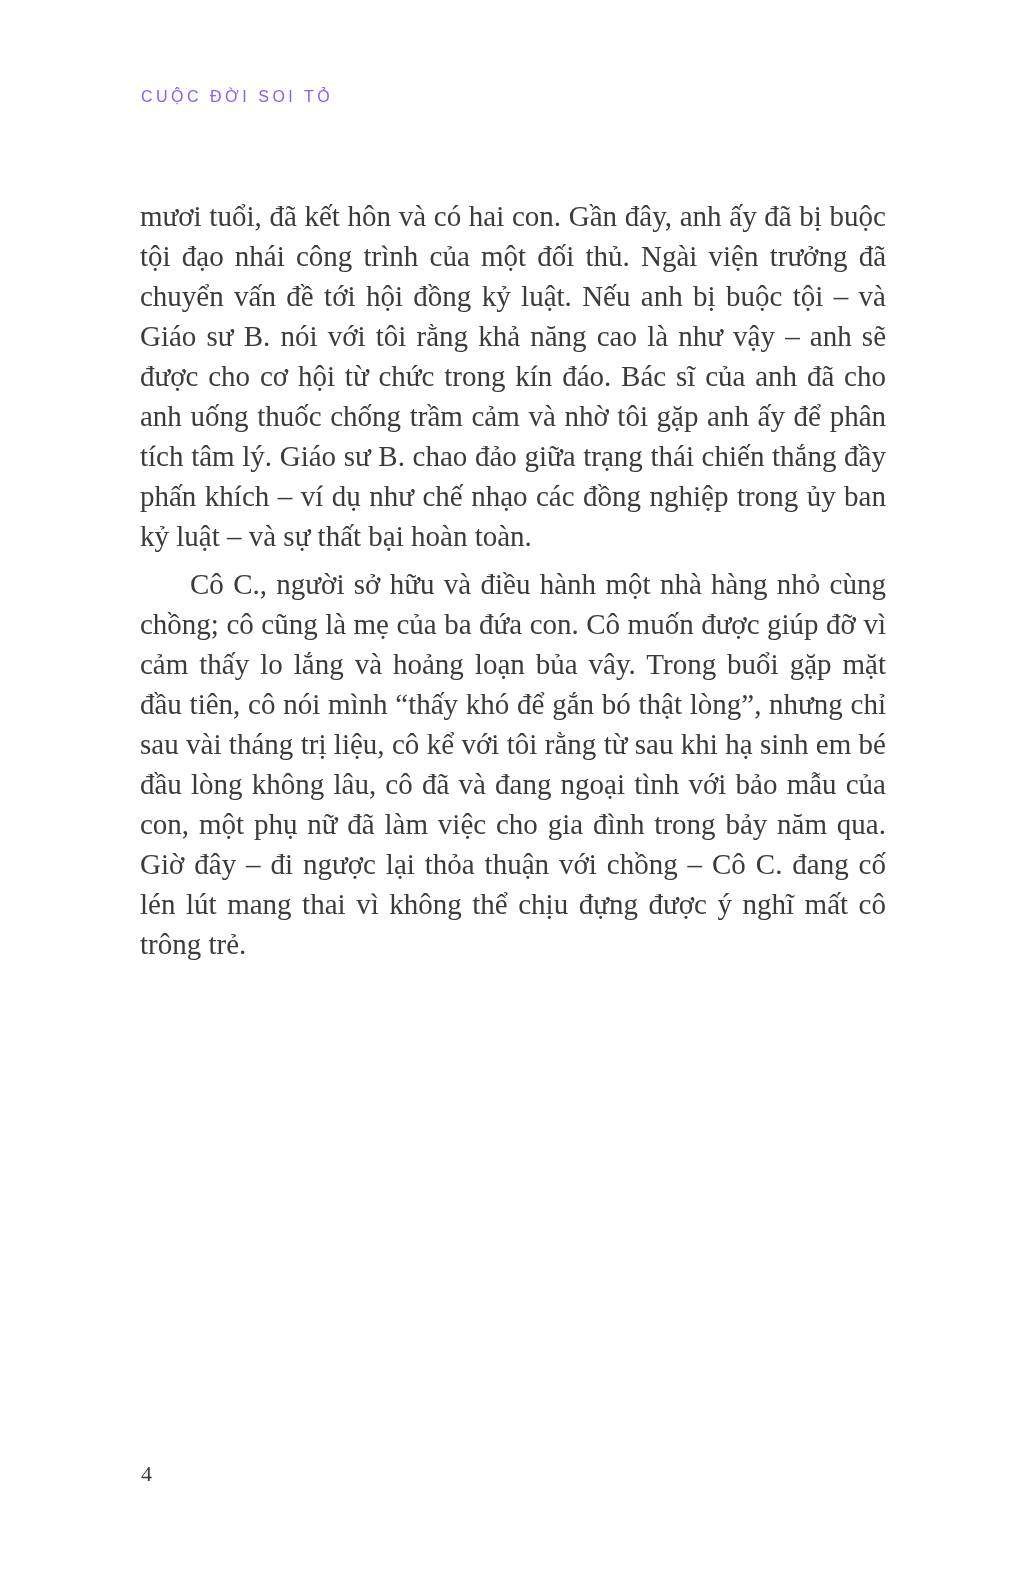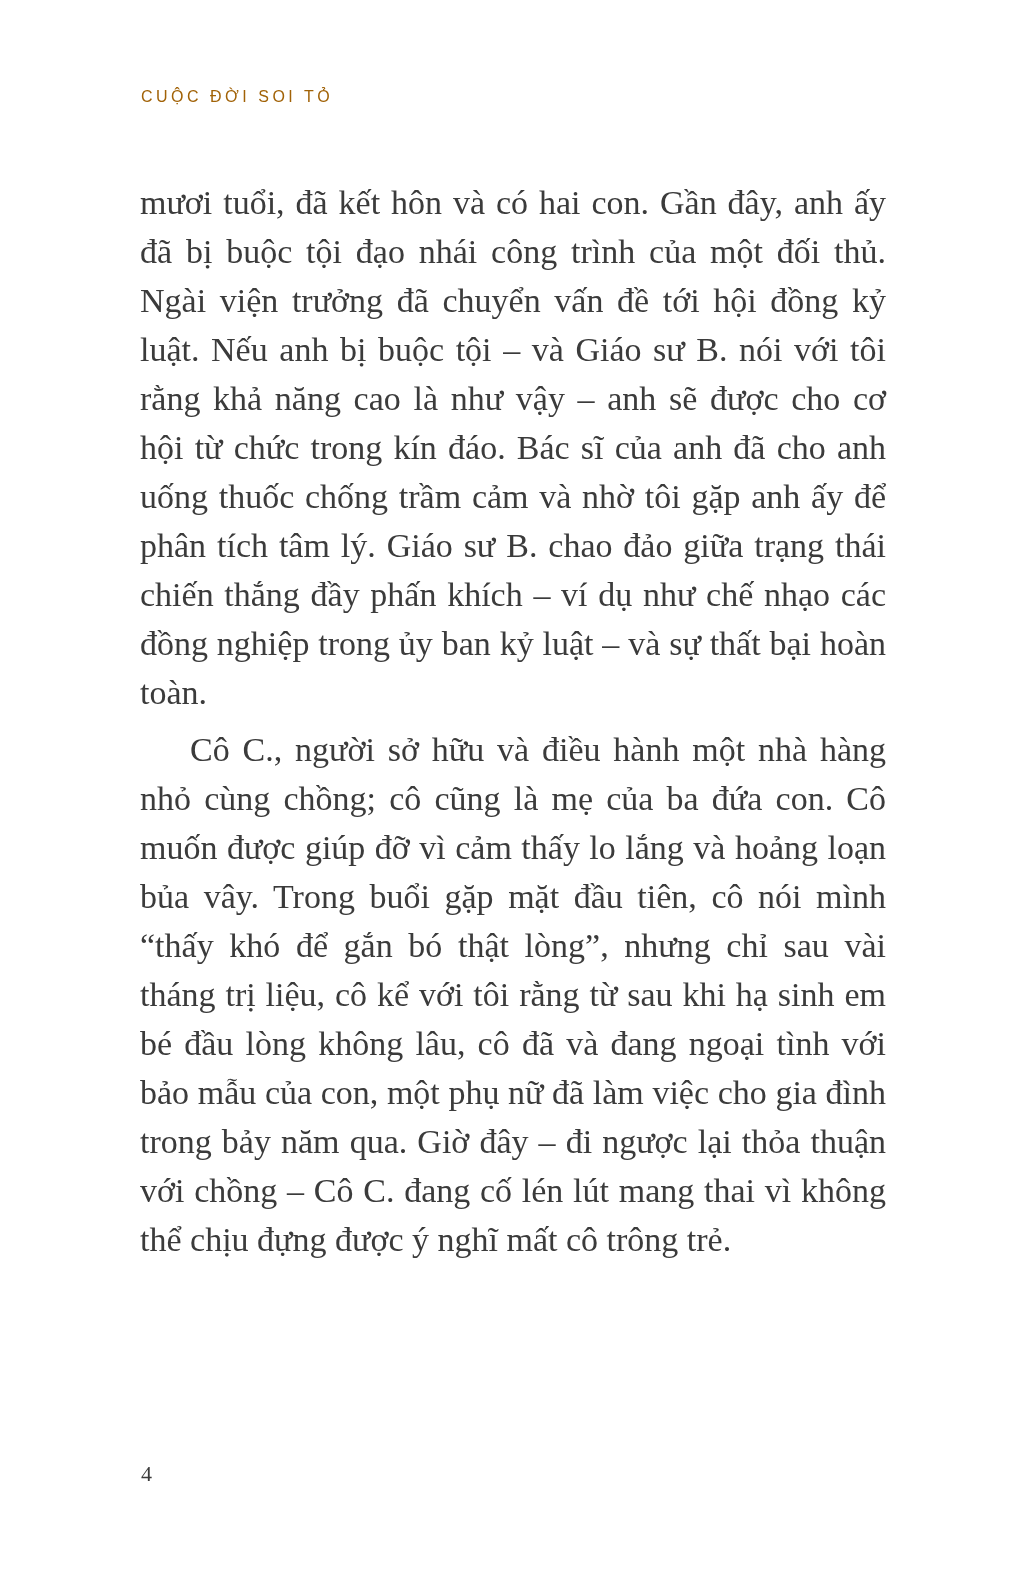--- a/index.html
+++ b/index.html
@@ -17,31 +17,31 @@
     overflow: hidden;
     font-family: "Liberation Serif", "DejaVu Serif", serif;
   }
   .running-header {
     position: absolute;
     top: 88px;
     left: 141px;
     font-family: "Liberation Sans", "DejaVu Sans", sans-serif;
     font-size: 16px;
     letter-spacing: 3.5px;
-    color: #a16207;
+    color: #8b5cf6;
     text-transform: uppercase;
   }
   .text-block {
     position: absolute;
-    top: 178px;
+    top: 196px;
     left: 140px;
     width: 746px;
     color: #3b3b3b;
-    font-size: 34px;
-    line-height: 49px;
+    font-size: 29px;
+    line-height: 40px;
     text-align: justify;
   }
   .text-block p {
     margin: 0 0 8px 0;
     text-indent: 50px;
   }
   .text-block p.no-indent {
     text-indent: 0;
   }
   .page-number {

